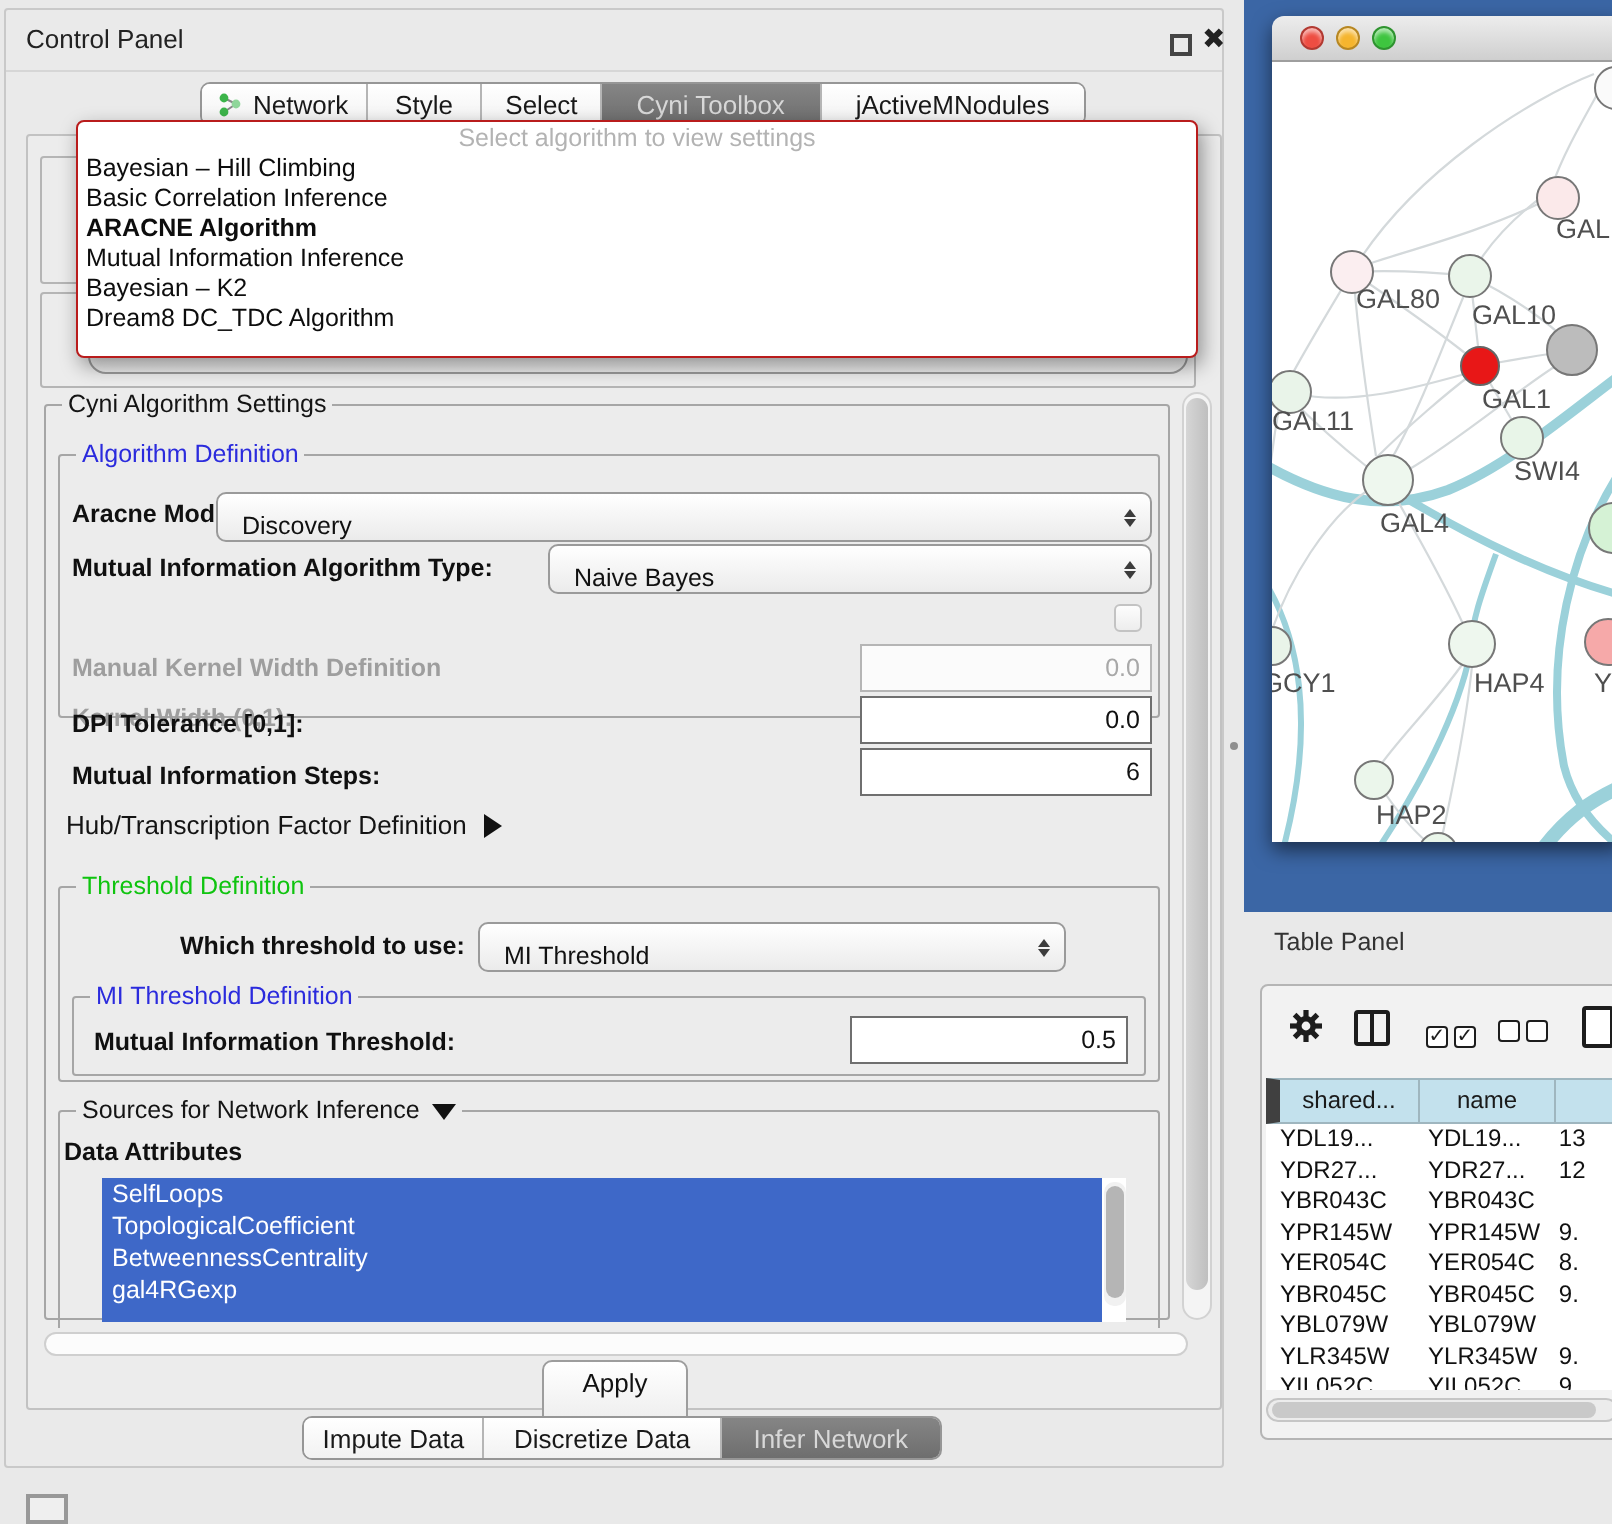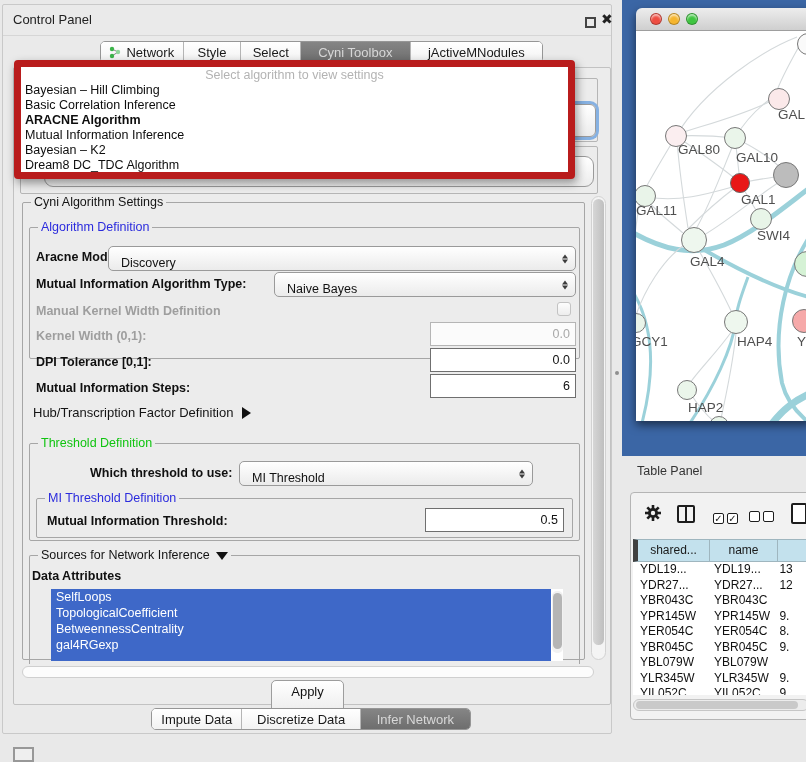--- a/index.html
+++ b/index.html
@@ -32,37 +32,37 @@
   .panel { position:absolute; left:10px; top:62px; width:598px; height:638px;
            background:#ececec; border:1px solid #c2c2c2; border-radius:2px; }
 
   
   .frag-group { position:absolute; border:1px solid #b5b5b5; border-radius:2px; z-index:1; }
   .frag-combo { position:absolute; border:1px solid #9a9a9a; border-radius:6px;
                 background:linear-gradient(#ffffff,#ececec); z-index:1; }
   .frag-combo.focus { box-shadow:0 0 0 3px #86b1e2; }
 
   
-  .popup { position:absolute; left:0; top:-8px; width:561px; height:119px; background:#ffffff;
-           border:7px solid #b91c1c; border-radius:4px; box-shadow:2px 4px 10px rgba(0,0,0,.4); z-index:30; }
+  .popup { position:absolute; left:24px; top:-8px; width:561px; height:119px; background:#ffffff;
+           border:1px solid #b91c1c; border-radius:4px; box-shadow:2px 4px 10px rgba(0,0,0,.4); z-index:30; }
   .popup-head { height:16px; line-height:16px; text-align:center; color:#b3b3b3; font-size:12.5px; }
   .dd-item { height:15px; line-height:15px; font-size:12.5px; padding-left:4px; color:#0d0d0d; cursor:pointer; }
   .dd-item.sel { font-weight:bold; }
 
   
   .viewport { position:absolute; left:2px; top:126px; width:592px; height:470px; overflow:hidden; z-index:5; }
 
   .groupbox { position:absolute; border:1px solid #a6a6a6; border-radius:2px; }
   .gb-title { position:absolute; top:-8px; left:8px; background:#ececec; padding:0 3px;
               font-size:12.5px; white-space:nowrap; }
   .gb-title.blue  { color:#2b2bdd; }
   .gb-title.green { color:#0fc40f; }
 
   .lbl  { position:absolute; font-size:12.5px; font-weight:bold; color:#101010; white-space:nowrap; }
-  .lbl.dis { color:#9e9e9e; }
+  .lbl.dis { color:#9e9e9e;margin-top:23px; }
 
   .combo { position:absolute; border:1px solid #9a9a9a; border-radius:5px;
            background:linear-gradient(#ffffff,#ebebeb); font-size:12.5px; color:#111;
            display:flex; align-items:flex-end; padding-left:12px; cursor:pointer; }
   .spin { position:absolute; right:7px; top:50%; transform:translateY(-50%); display:flex;
           flex-direction:column; gap:1px; }
   .spin i { width:0; height:0; border-left:3.5px solid transparent; border-right:3.5px solid transparent; }
   .spin .up { border-bottom:4px solid #3c3c3c; }
   .spin .dn { border-top:4px solid #3c3c3c; }
 
@@ -122,21 +122,21 @@
   .tp-toolbar { position:absolute; left:0; top:0; width:180px; height:44px; }
   .ticon { position:absolute; top:12px; cursor:pointer; }
   .colsplit { width:18px; height:18px; border:2px solid #1d1d1d; border-radius:2px; position:relative; }
   .colsplit::after { content:""; position:absolute; left:6px; top:0; width:2px; height:14px; background:#1d1d1d; }
   .cbx { display:inline-block; width:11px; height:11px; border:1.5px solid #1d1d1d; border-radius:2px;
          font-size:10px; line-height:10px; text-align:center; color:#1d1d1d; font-weight:bold; margin-right:3px; background:#fff; }
   .docic { width:16px; height:21px; border:2px solid #1d1d1d; border-radius:2px; background:#fff; }
   .thead { position:absolute; left:2px; top:46px; display:flex; height:23px; }
   .th { background:#c3e1ed; border:1px solid #9fb6bf; border-left:none; font-size:12px; color:#1a1a1a;
         text-align:center; line-height:21px; overflow:hidden; white-space:nowrap; cursor:pointer; }
-  .th:first-child { border-left:5px solid #404040; }
+  .th:first-child { border-left:7px solid #404040; }
   .tbody { position:absolute; left:2px; top:69px; width:178px; height:133px; overflow:hidden; background:#fff; }
   .trow { display:flex; height:15.5px; cursor:pointer; }
   .td { font-size:12px; color:#111; line-height:15.5px; padding-left:7px; overflow:hidden; white-space:nowrap; }
   .td1 { width:77px; } .td2 { width:68px; } .td3 { width:40px; }
   .tp-hscroll { position:absolute; left:2px; top:206px; width:176px; height:12px; background:#ececec;
                 border:1px solid #c6c6c6; border-radius:6px; }
   .tp-hscroll i { position:absolute; left:2px; top:1px; width:162px; height:8px; background:#c9c9c9; border-radius:4px; }
 
   .grip-dot { position:absolute; left:615px; top:371px; width:4px; height:4px; border-radius:2px; background:#8f8f8f; }
 </style>

